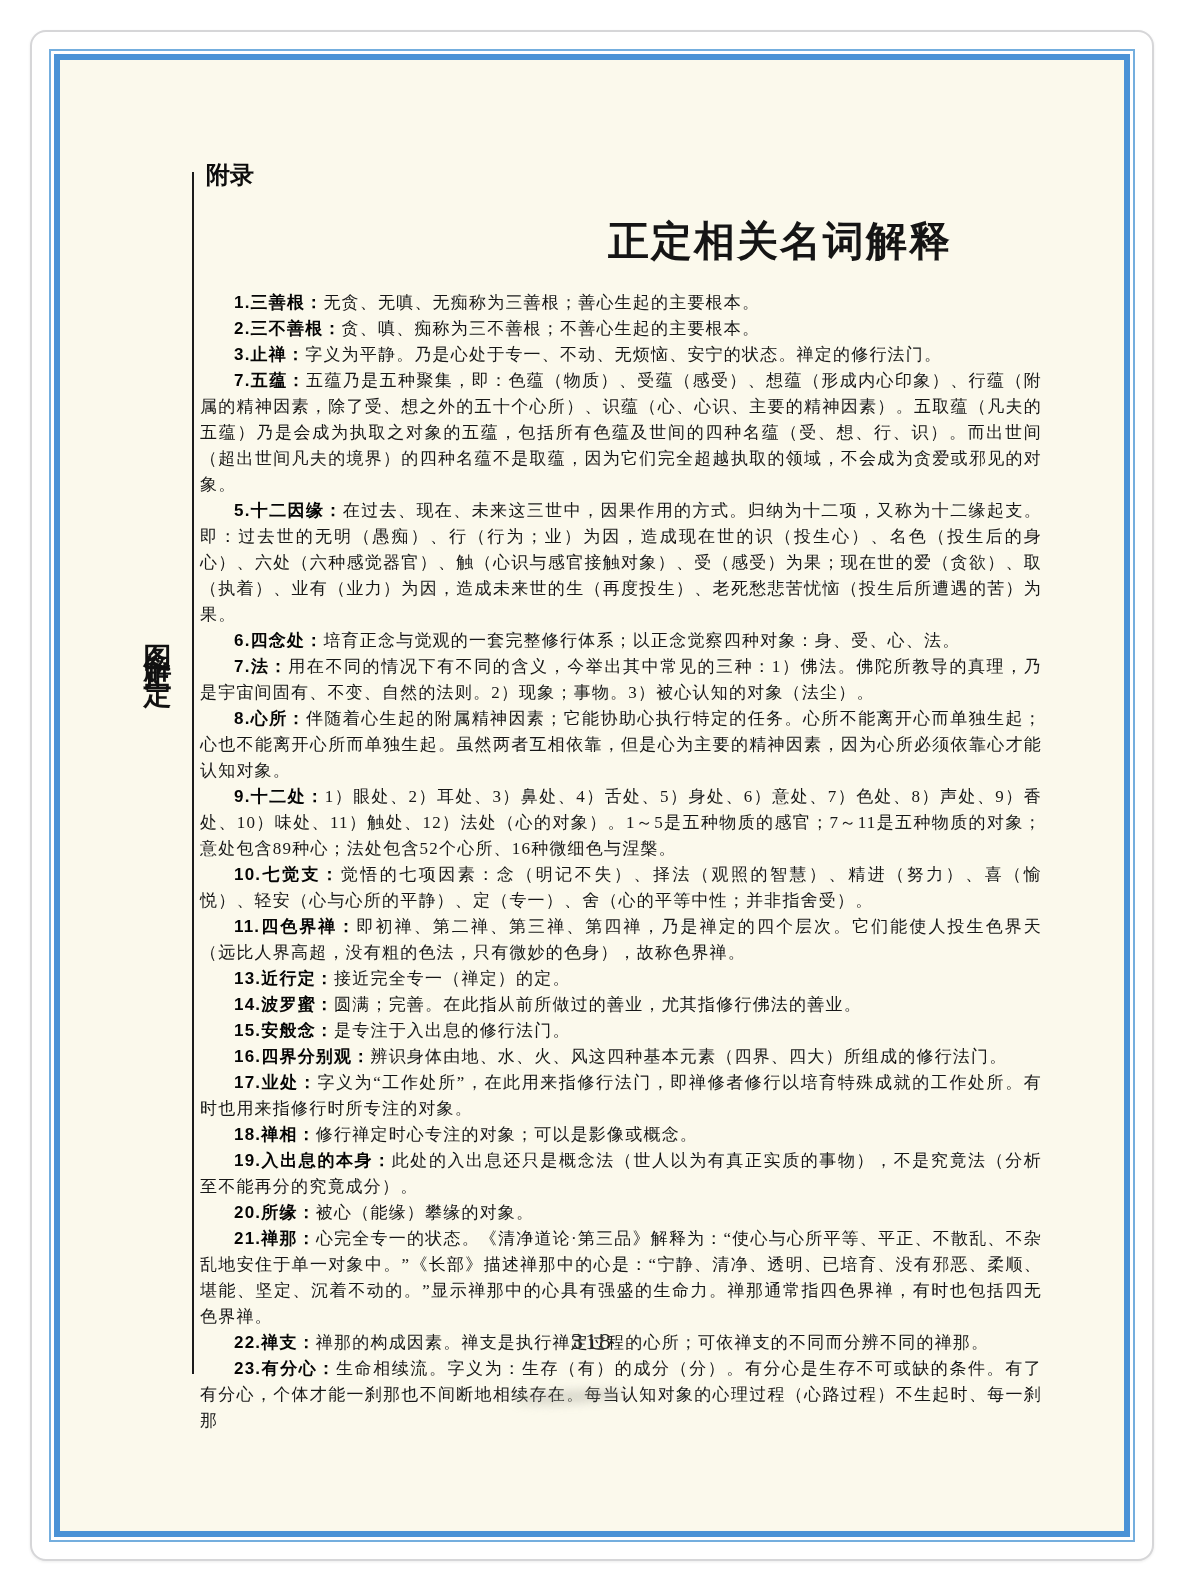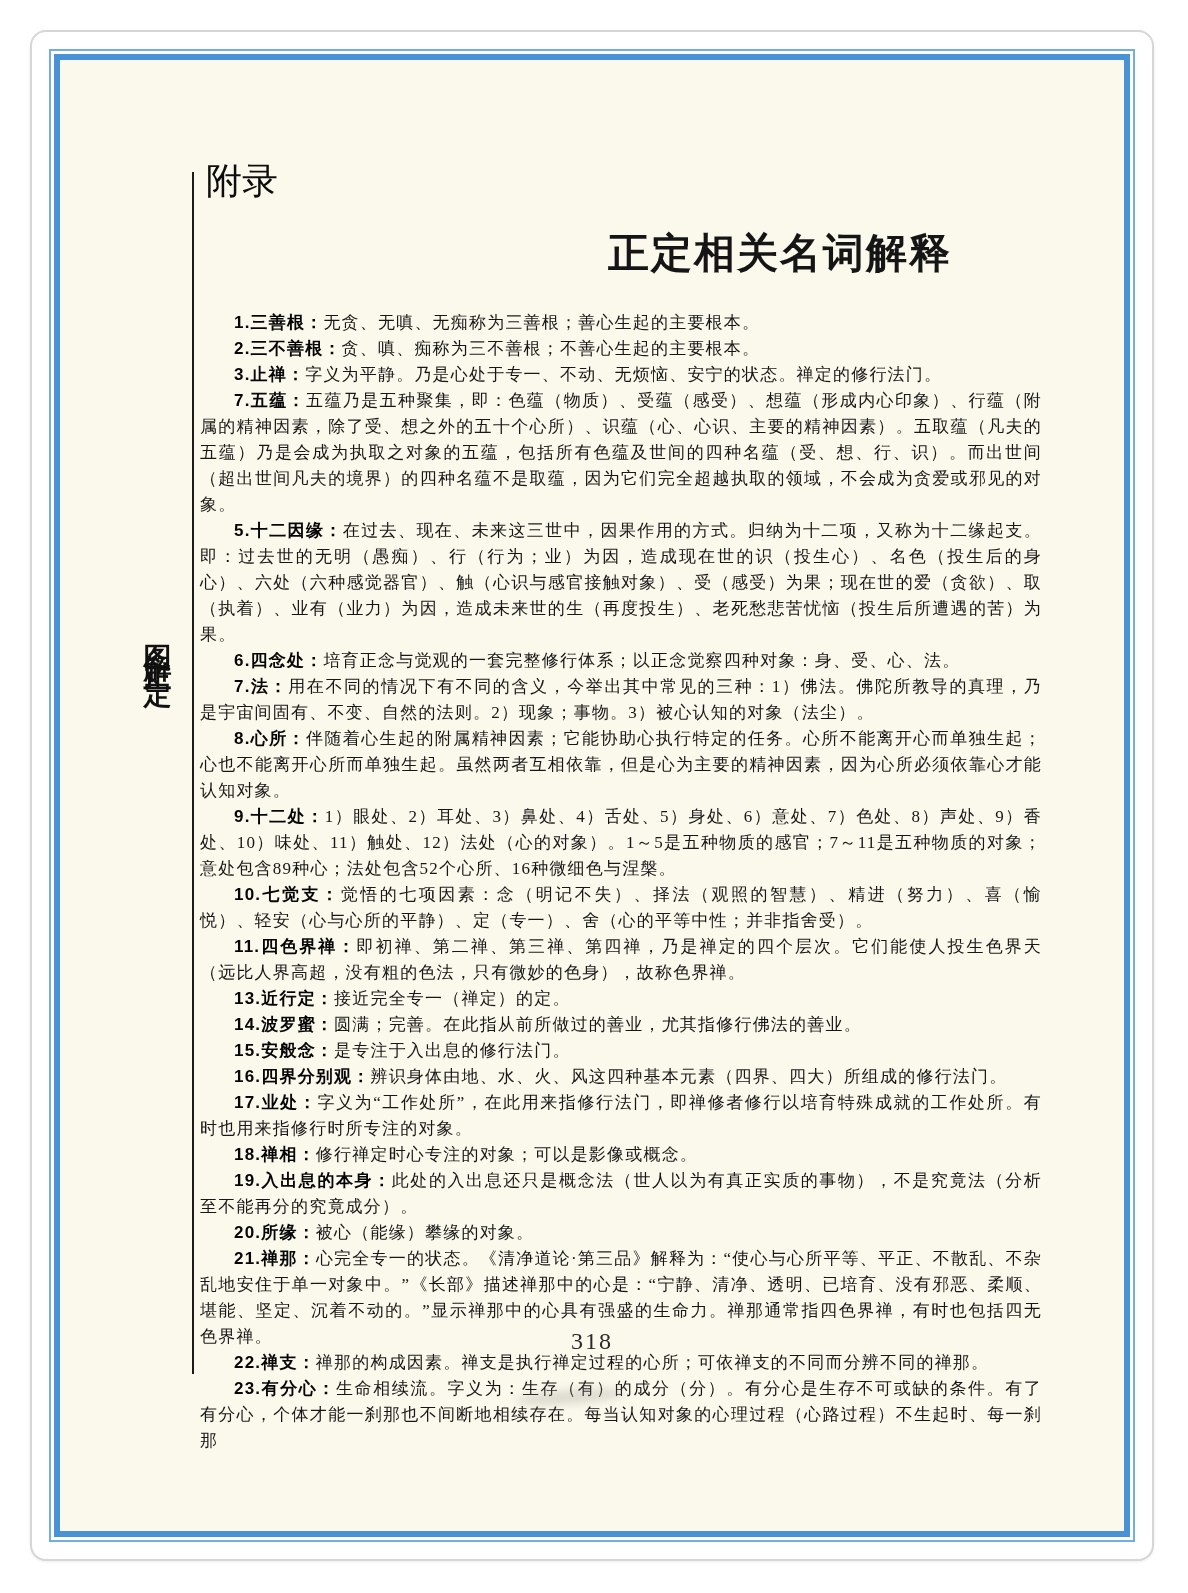--- a/index.html
+++ b/index.html
@@ -33,31 +33,31 @@
     writing-mode:vertical-rl;text-orientation:upright;
     font-family:"Liberation Sans", sans-serif;
     font-weight:bold;font-size:28px;letter-spacing:11px;color:#111;
   }
   .content{
     position:absolute;left:140px;top:0;width:842px;
   }
   .section-label{
     margin:103px 0 0 6px;
     font-family:"Liberation Sans", sans-serif;
-    font-weight:normal;font-size:36px;line-height:1;color:#0d0d0d;
+    font-weight:bold;font-size:24px;line-height:1;color:#0d0d0d;
   }
   .page-title{
     margin:32px 90px 0 0;
     text-align:right;
     font-family:"Liberation Serif", serif;
     font-weight:bold;font-size:41px;line-height:1.1;color:#151515;
     letter-spacing:2px;
   }
   .entries{
-    margin-top:34px;
+    margin-top:26px;
   }
   .entry{
     margin:0;
     text-indent:2em;
     text-align:justify;
     font-size:17px;line-height:26px;letter-spacing:1.2px;
     color:#171717;
   }
   .entry .term{
     font-family:"Liberation Sans", sans-serif;

